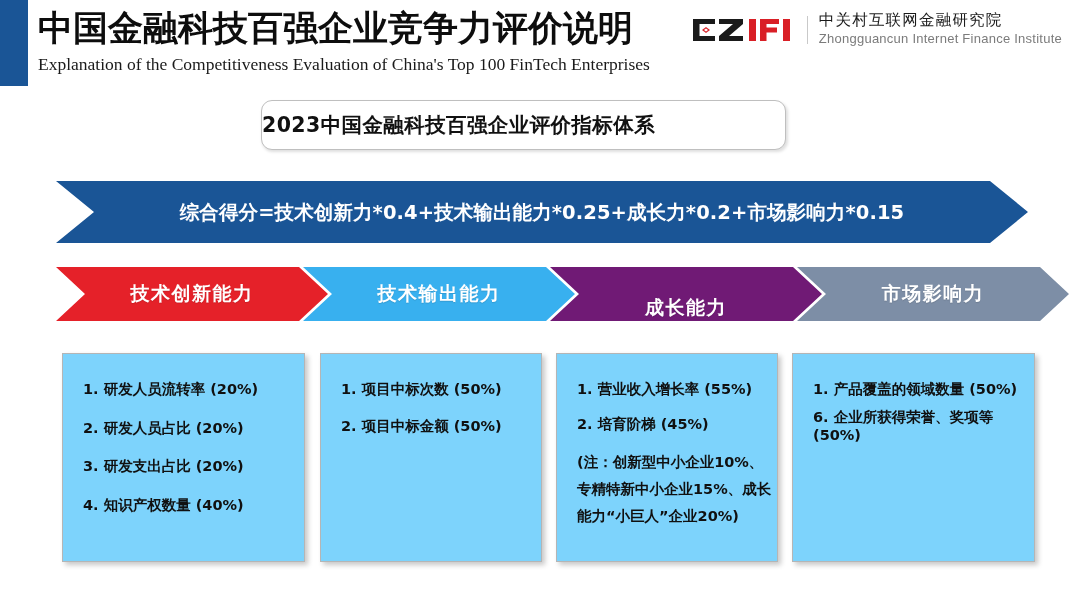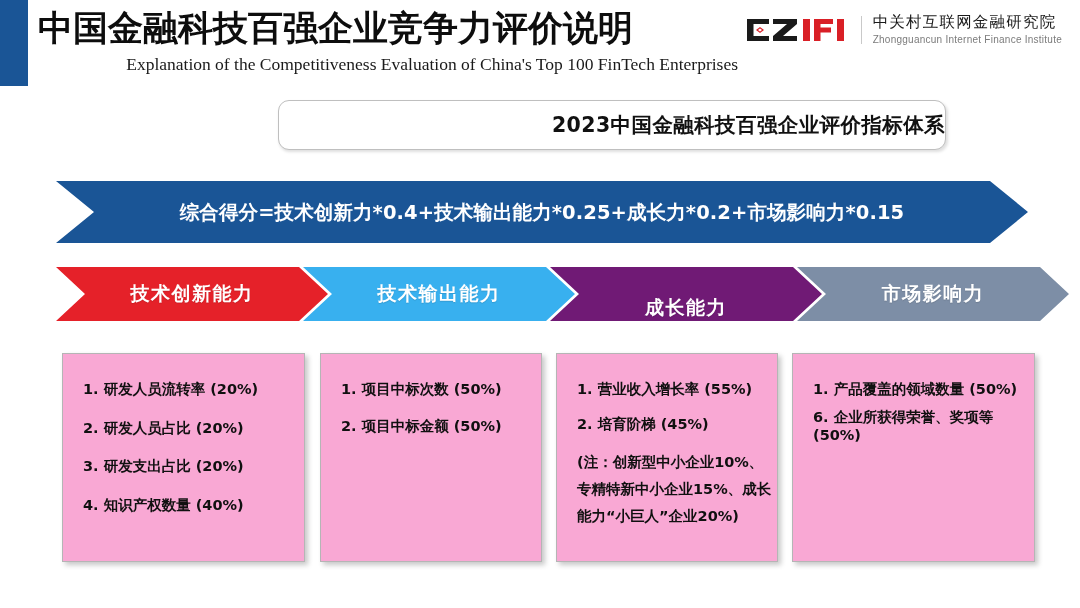--- a/index.html
+++ b/index.html
@@ -47,21 +47,20 @@
   }
 
   .title-en {
     font-family: "Liberation Serif", "DejaVu Serif", serif;
     font-size: 17.5px;
     font-weight: normal;
     color: #1a1a1a;
     line-height: 1.3;
     margin-top: 2px;
     white-space: nowrap;
-    text-align: right;
   }
 
   
   .logo {
     position: absolute;
     right: 18px;
     top: 10px;
     display: flex;
     align-items: center;
     height: 40px;
@@ -90,41 +89,41 @@
     font-size: 15.5px;
     font-weight: normal;
     color: #1a1a1a;
     letter-spacing: 1.2px;
     line-height: 1.15;
     white-space: nowrap;
   }
 
   .logo-en {
     font-family: "Liberation Sans", sans-serif;
-    font-size: 10px;
+    font-size: 13px;
     color: #7b7b7b;
     letter-spacing: 0.25px;
     line-height: 1.3;
     margin-top: 2px;
     white-space: nowrap;
   }
 
   
   .subtitle-box {
     position: absolute;
-    left: 278px;
+    left: 261px;
     top: 100px;
-    width: 668px;
+    width: 525px;
     height: 50px;
     border: 1.4px solid #bfbfbf;
     border-radius: 11px;
     background: #ffffff;
     display: flex;
     align-items: center;
-    justify-content: flex-end;
+    justify-content: flex-start;
     box-shadow: 1.5px 2px 3px rgba(0,0,0,0.13);
   }
 
   .subtitle-text {
     font-family: "DejaVu Sans", sans-serif;
     font-size: 20.5px;
     font-weight: bold;
     color: #111111;
     letter-spacing: 0.4px;
     white-space: nowrap;
@@ -187,21 +186,21 @@
   .chev-1 { left: 56px;  width: 272px; }
   .chev-2 { left: 303px; width: 272px; }
   .chev-3 { left: 550px; width: 272px; }
   .chev-4 { left: 797px; width: 272px; }
 
   
   .box {
     position: absolute;
     top: 353px;
     height: 209px;
-    background: #f9a8d4;
+    background: #7dd3fc;
     border: 1px solid #b5b5b5;
     box-shadow: 3px 3px 5px rgba(0,0,0,0.22);
     padding: 26px 4px 10px 20px;
   }
 
   .box-1 { left: 62px;  width: 243px; }
   .box-2 { left: 320px; width: 222px; }
   .box-3 { left: 556px; width: 222px; }
   .box-4 { left: 792px; width: 243px; }
 

